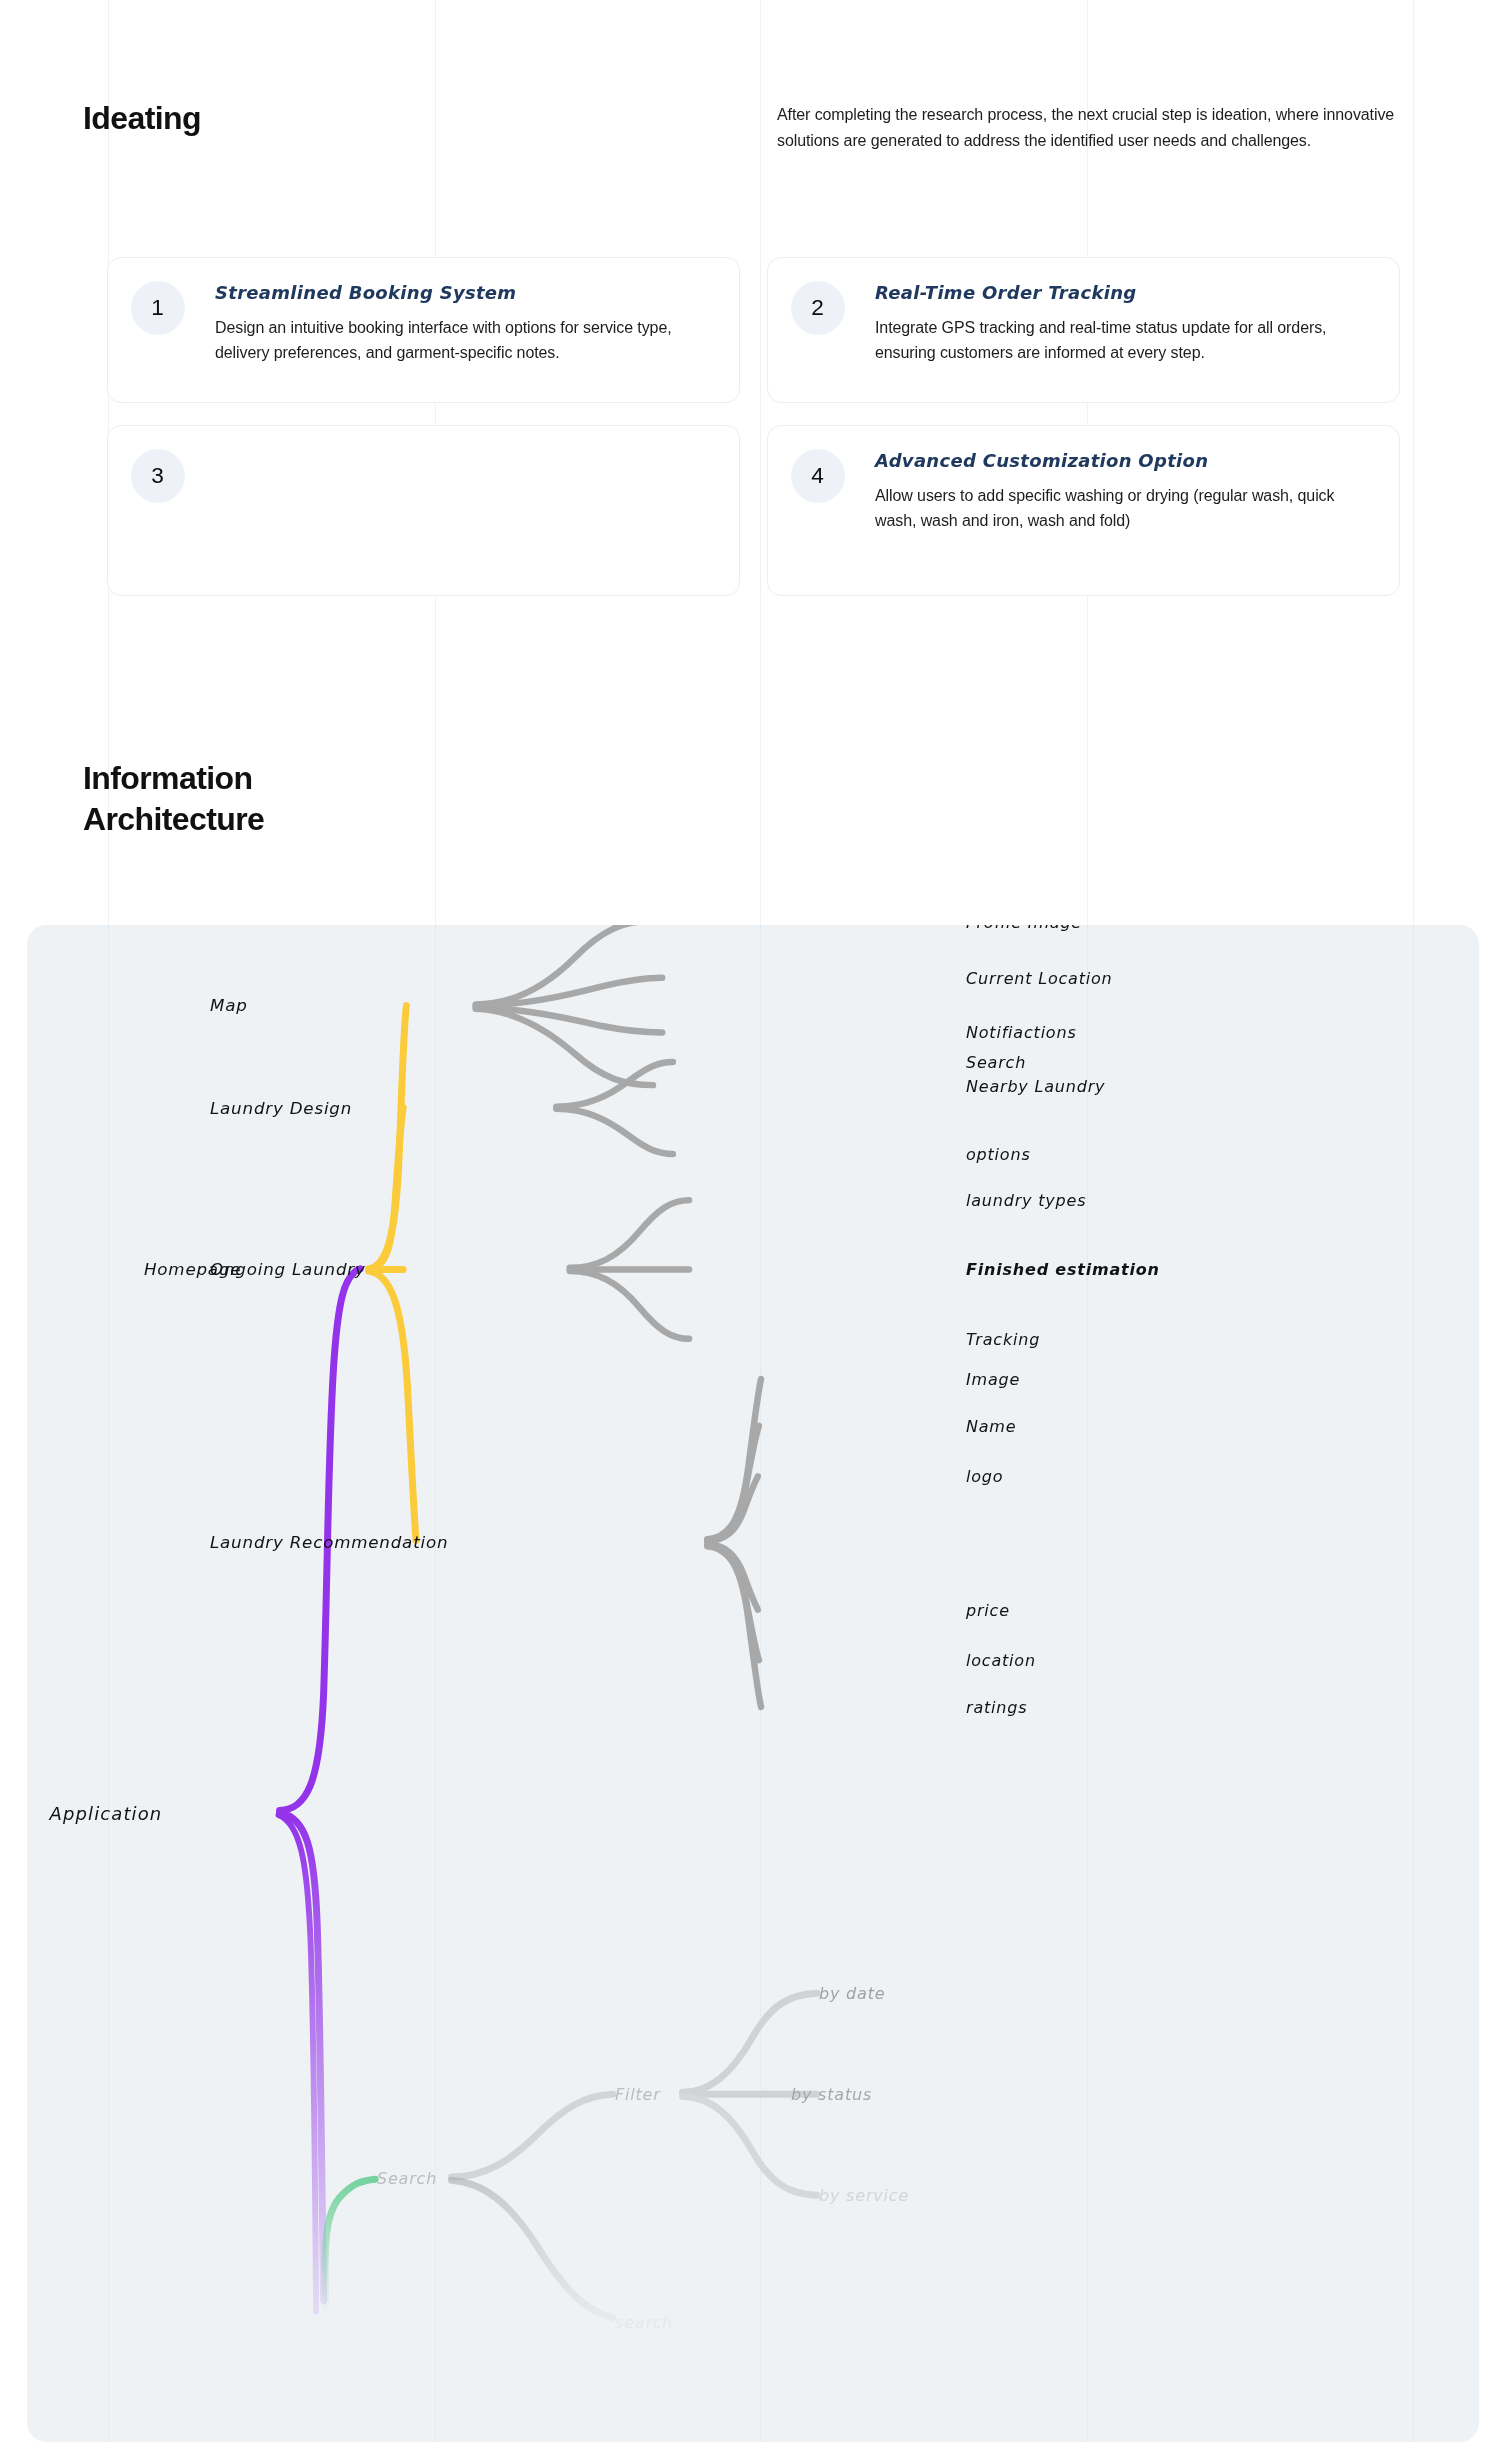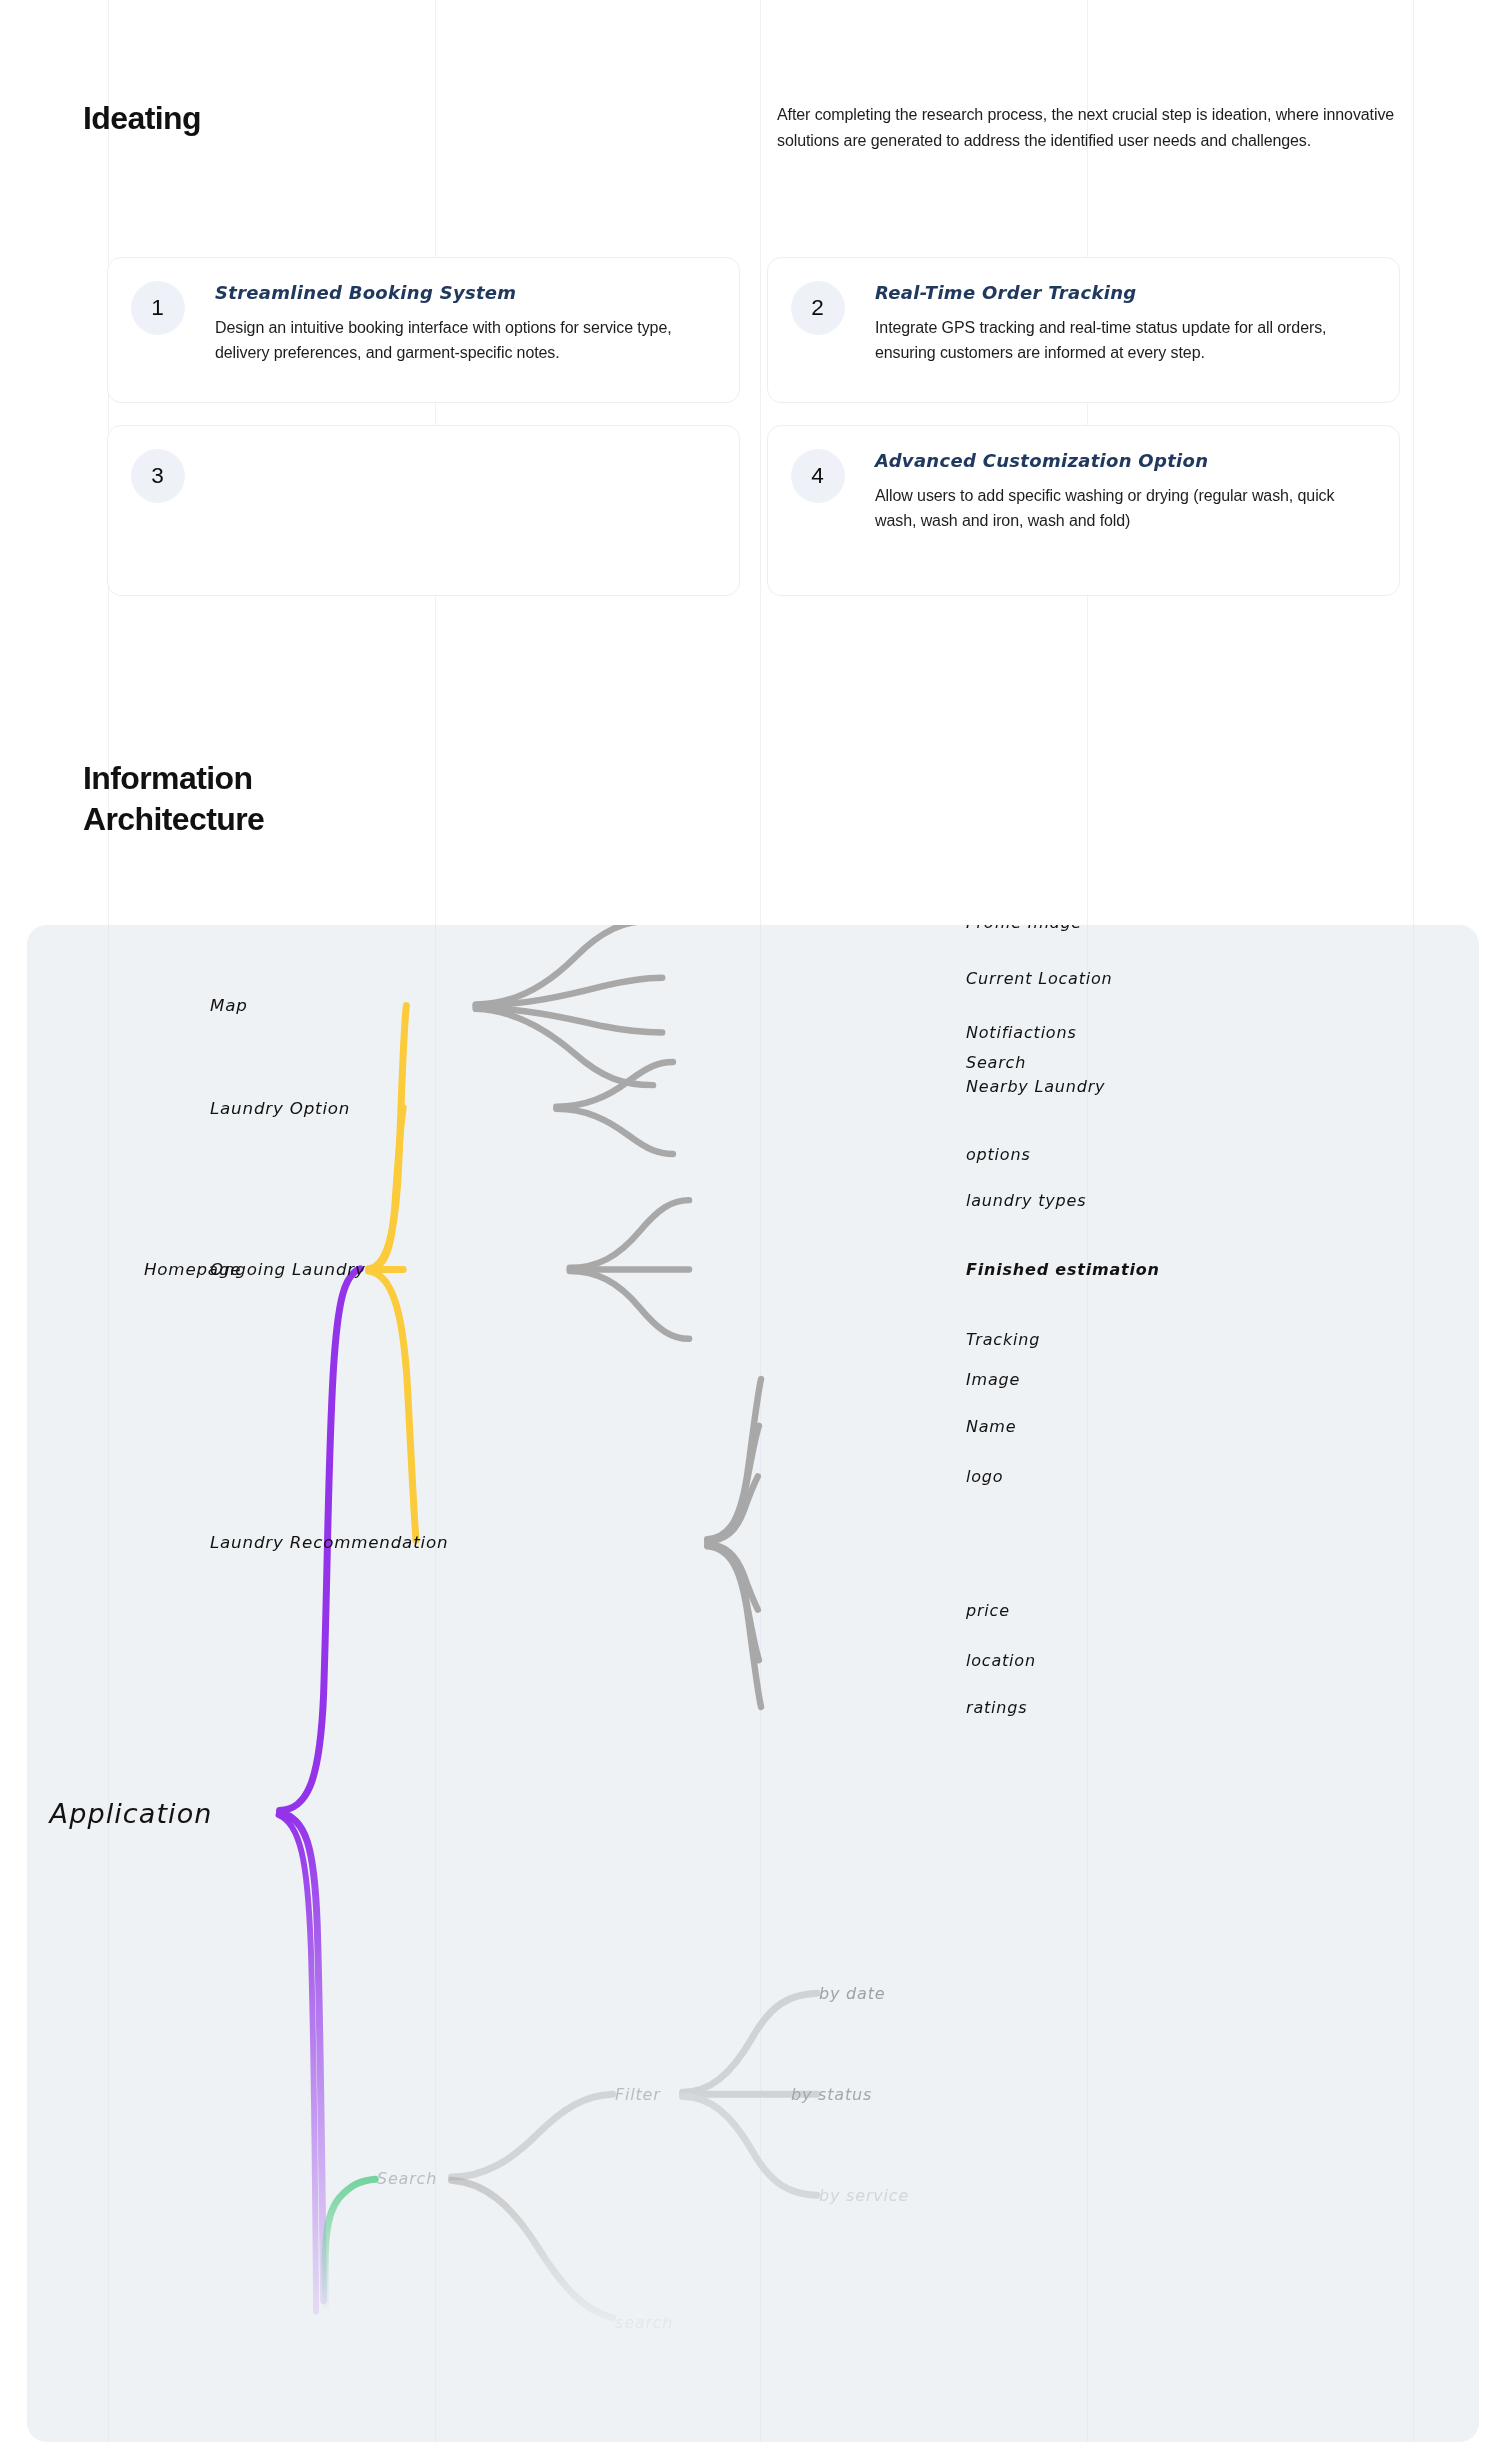--- a/index.html
+++ b/index.html
@@ -130,21 +130,21 @@
     position: absolute;
     font-family: "DejaVu Sans", sans-serif;
     font-style: italic;
     font-size: 16px;
     letter-spacing: 0.8px;
     color: #121212;
     white-space: nowrap;
     transform: translateY(-50%);
   }
   .mm-label.root {
-    font-size: 27px;
+    font-size: 18px;
     letter-spacing: 1.1px;
   }
   .mm-label.mid {
     font-size: 16.7px;
   }
 </style>
 </head>
 <body>
 
 <div id="page">
@@ -260,21 +260,21 @@
         <path d="M 1220 2180 C 1270 2180, 1310 2212, 1350 2282 C 1385 2344, 1420 2362, 1470 2364" stroke="#d5d8da" stroke-width="13"></path>
       </g>
     </svg>
 
     <div class="mm-label root" style="left:22.6px; top:888px;">Application</div>
 
     <div class="mm-label mid" style="left:117px; top:344px;">Homepage</div>
 
     <div class="mm-label mid" style="left:183px; top:80px;">Map</div>
 
-    <div class="mm-label mid" style="left:183px; top:183px;">Laundry Option</div>
+    <div class="mm-label mid" style="left:183px; top:183px;">Laundry Design</div>
 
     <div class="mm-label mid" style="left:183px; top:344px;">Ongoing Laundry</div>
 
     <div class="mm-label mid" style="left:183px; top:617px;">Laundry Recommendation</div>
 
     <div class="mm-label" style="left:939px; top:-3.2px;">Profile Image</div>
     <div class="mm-label" style="left:939px; top:53px;">Current Location</div>
     <div class="mm-label" style="left:939px; top:107px;">Notifiactions</div>
     <div class="mm-label" style="left:939px; top:161px;">Nearby Laundry</div>
 

